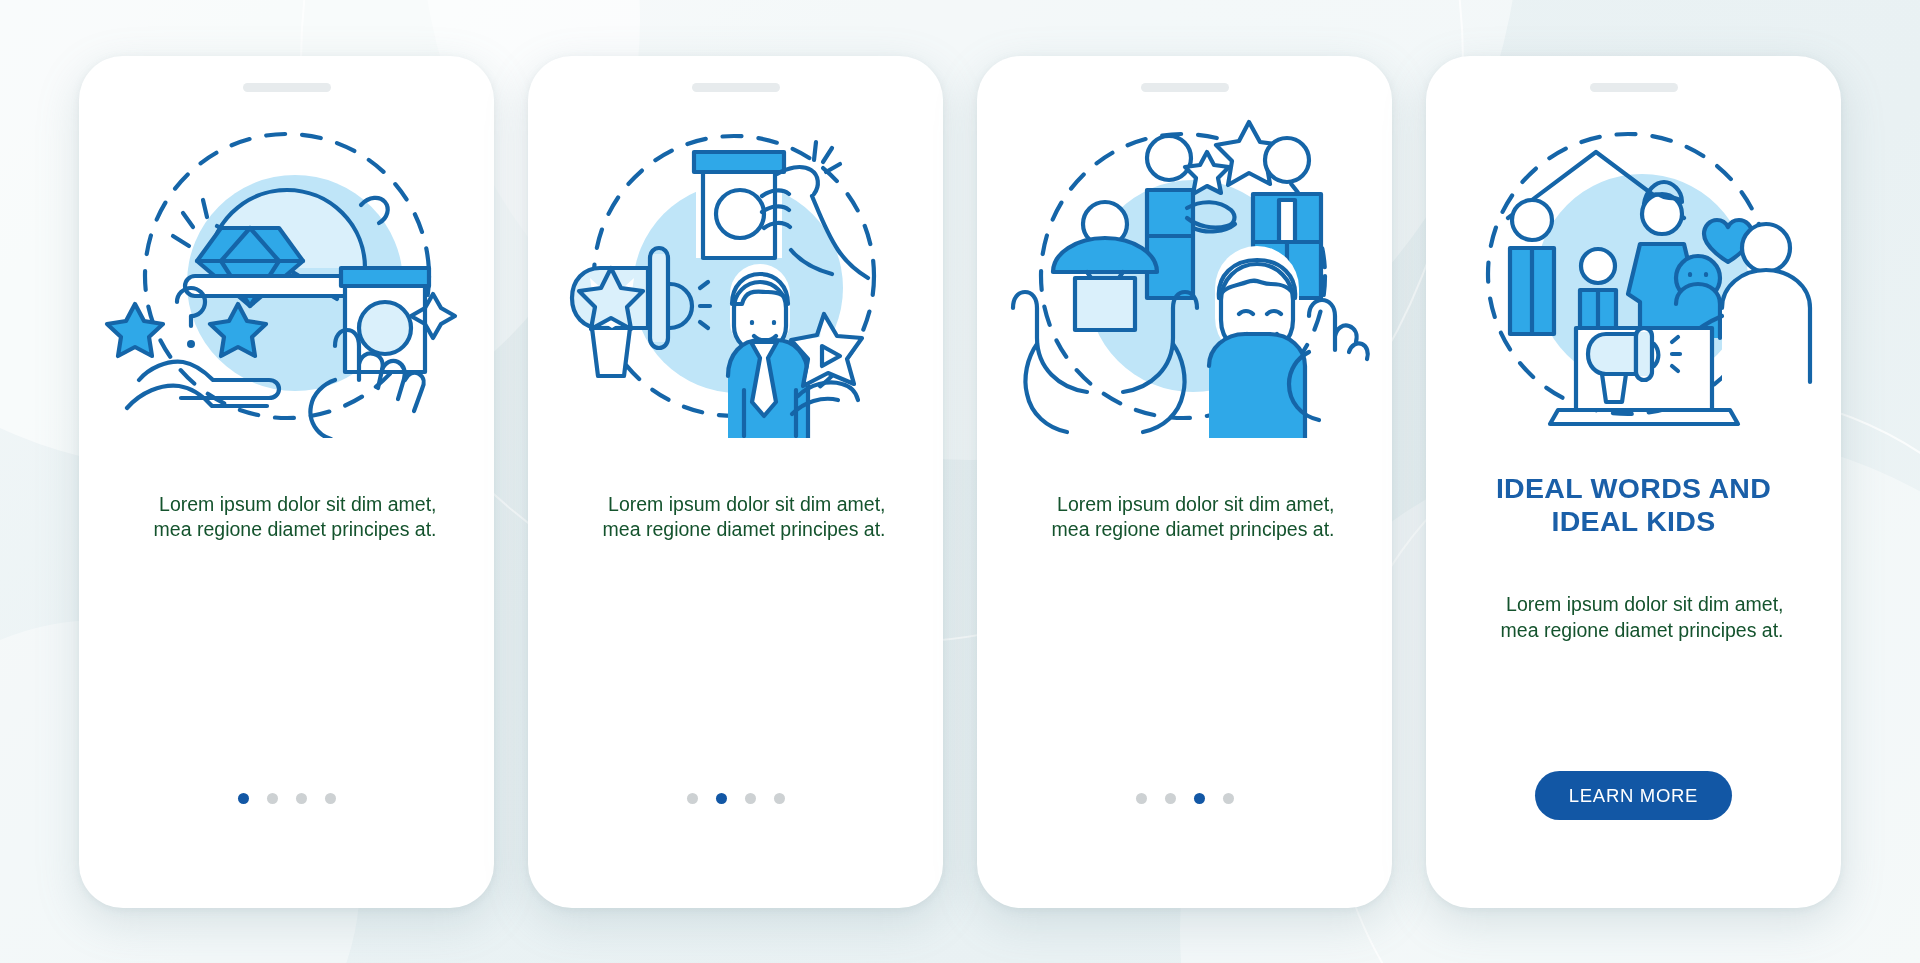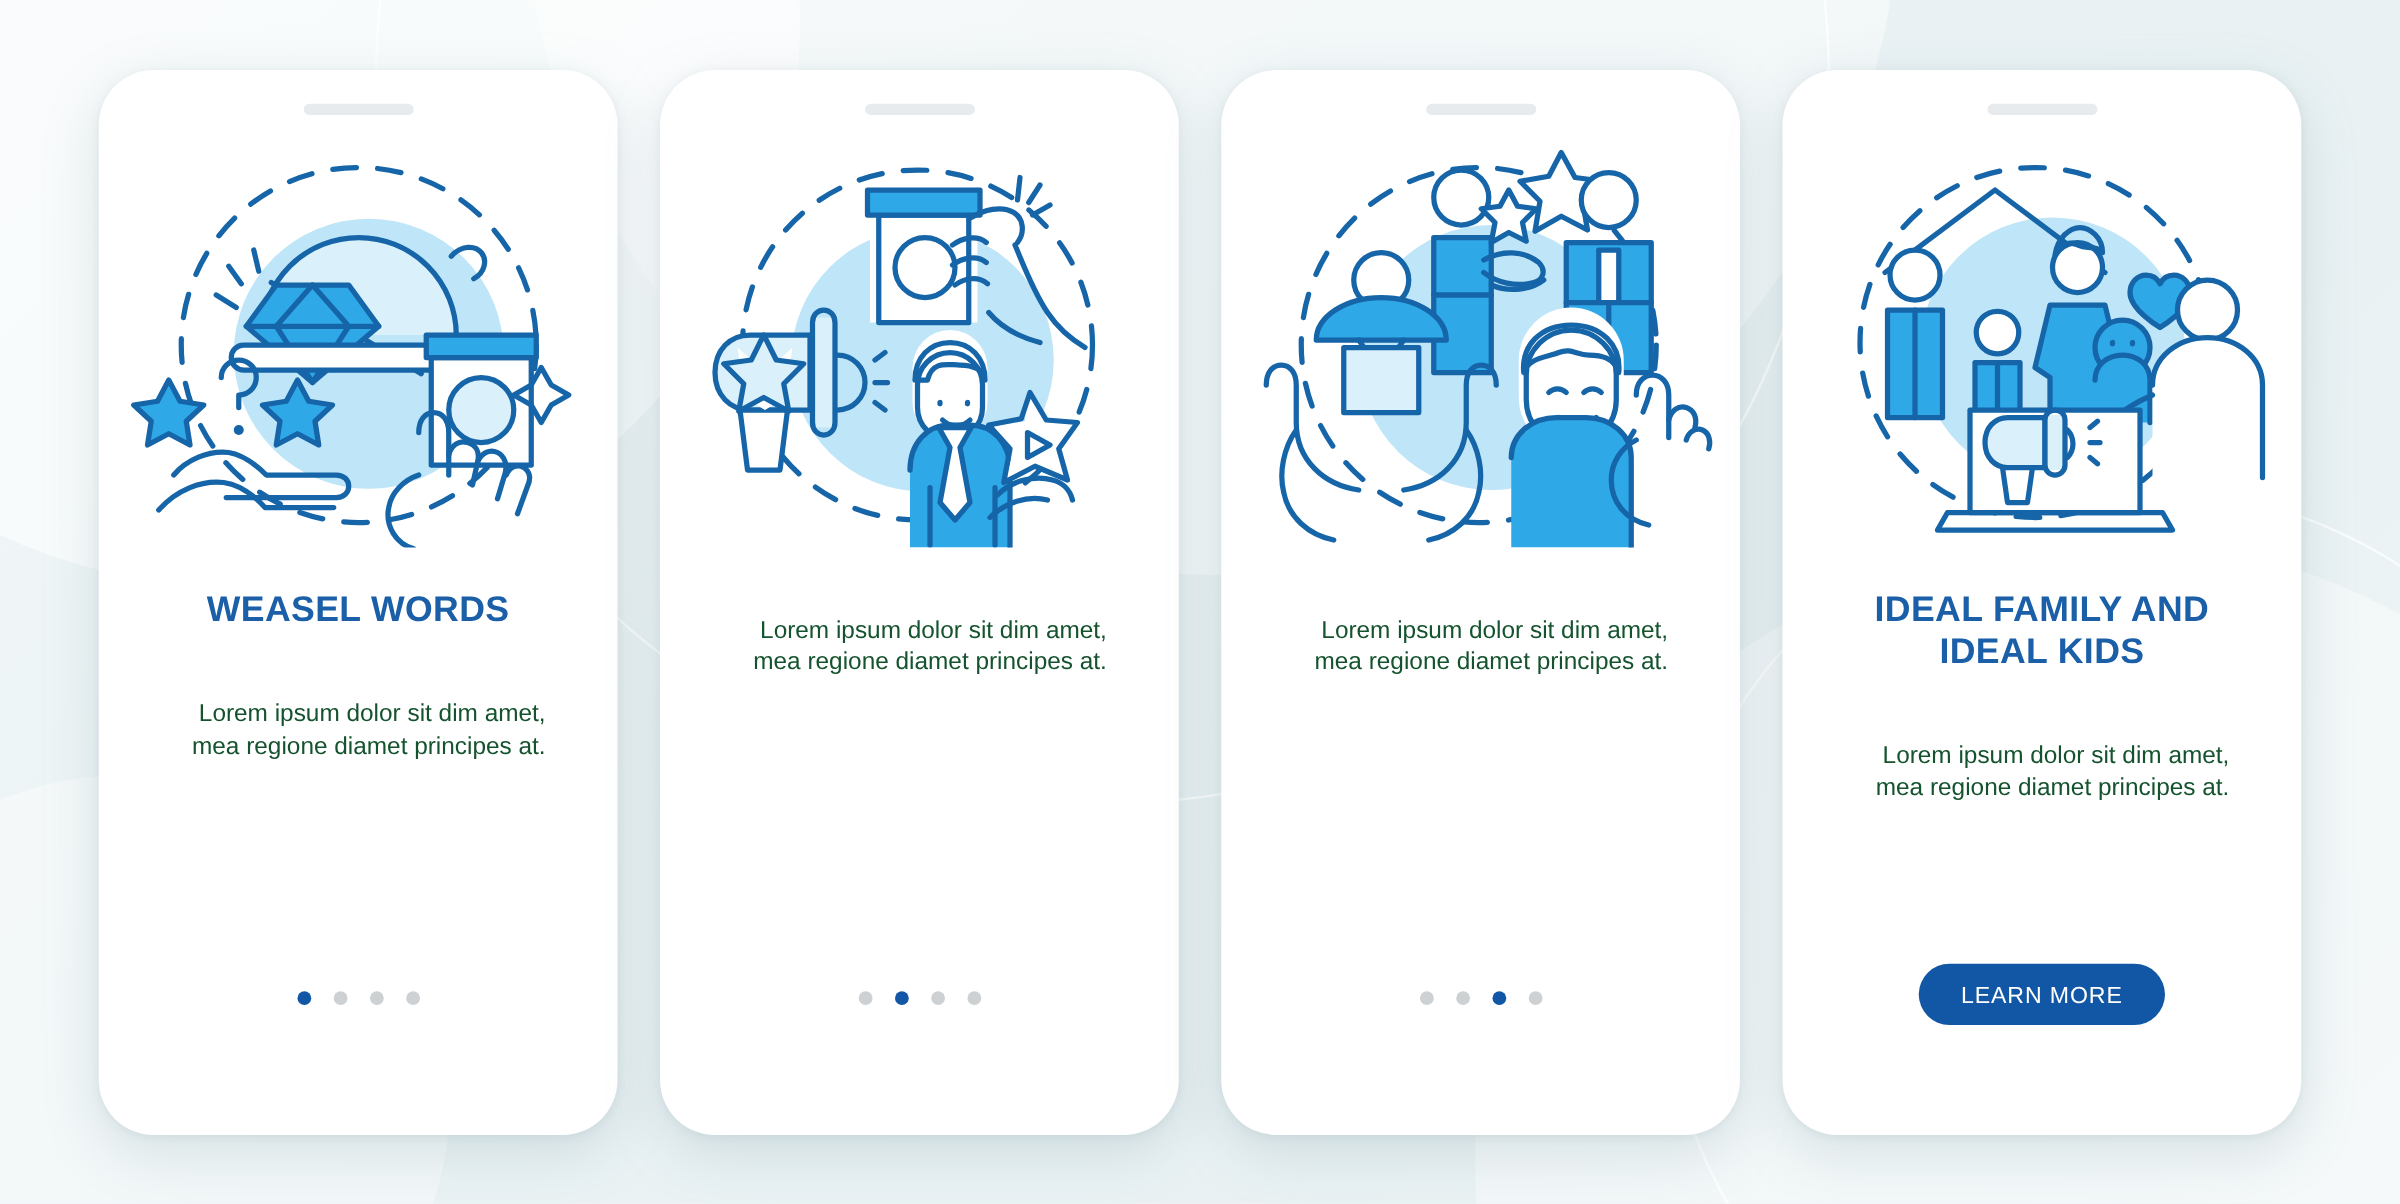--- a/index.html
+++ b/index.html
@@ -119,21 +119,20 @@
         <path class="ln" d="M40 272c10-12 28-20 44-18 12 2 22 10 30 18h56c6 0 10 4 10 9s-4 9-10 9H82"></path>
         <path class="ln" d="M28 300c14-16 34-24 52-22 14 2 24 10 33 20h55"></path>
 
         <path class="ln" d="M236 238c0-10 5-16 12-16s12 6 12 16v34"></path>
         <path class="ln" d="M236 272c-12 4-22 14-24 26-3 15 6 29 20 33"></path>
         <path class="ln" d="M260 256c2-8 8-12 15-10s10 8 8 16l-4 18"></path>
         <path class="ln" d="M283 262c3-8 10-11 16-8s8 10 6 17l-6 20"></path>
         <path class="ln" d="M306 272c3-7 9-9 14-6s6 9 3 15l-8 22"></path>
       </svg>
     </div>
-    <div class="title">WEASEL WORDS</div>
     <div class="body-text">Lorem ipsum dolor sit dim amet, mea regione diamet principes at.</div>
     <div class="spacer"></div>
     <div class="dots">
       <div class="dot active"></div>
       <div class="dot"></div>
       <div class="dot"></div>
       <div class="dot"></div>
     </div>
   </div>
 
@@ -320,19 +319,19 @@
         <path class="fl-pale" d="M142 246c0-12 8-20 18-20h30v40h-30c-10 0-18-8-18-20z"></path>
         <path class="ln" d="M142 246c0-12 8-20 18-20h30v40h-30c-10 0-18-8-18-20z"></path>
         <path class="fl-pale" d="M190 224h16v44h-16z"></path>
         <path class="ln" d="M190 228c0-5 4-8 8-8s8 3 8 8v36c0 5-4 8-8 8s-8-3-8-8z"></path>
         <path class="fl-white" d="M156 266h24l-4 28h-16z"></path>
         <path class="ln" d="M156 266h24l-4 28h-16z"></path>
         <path class="ln" d="M208 236a16 16 0 0 1 0 22"></path>
         <path class="ln" d="M226 234l6-5M226 246h8M226 258l6 5"></path>
       </svg>
     </div>
-    <div class="title">IDEAL FAMILY AND IDEAL KIDS</div>
+    <div class="title">IDEAL WORDS AND IDEAL KIDS</div>
     <div class="body-text">Lorem ipsum dolor sit dim amet, mea regione diamet principes at.</div>
     <div class="spacer"></div>
     <button class="cta">LEARN MORE</button>
   </div>
 
 </div>
 
 </body></html>

